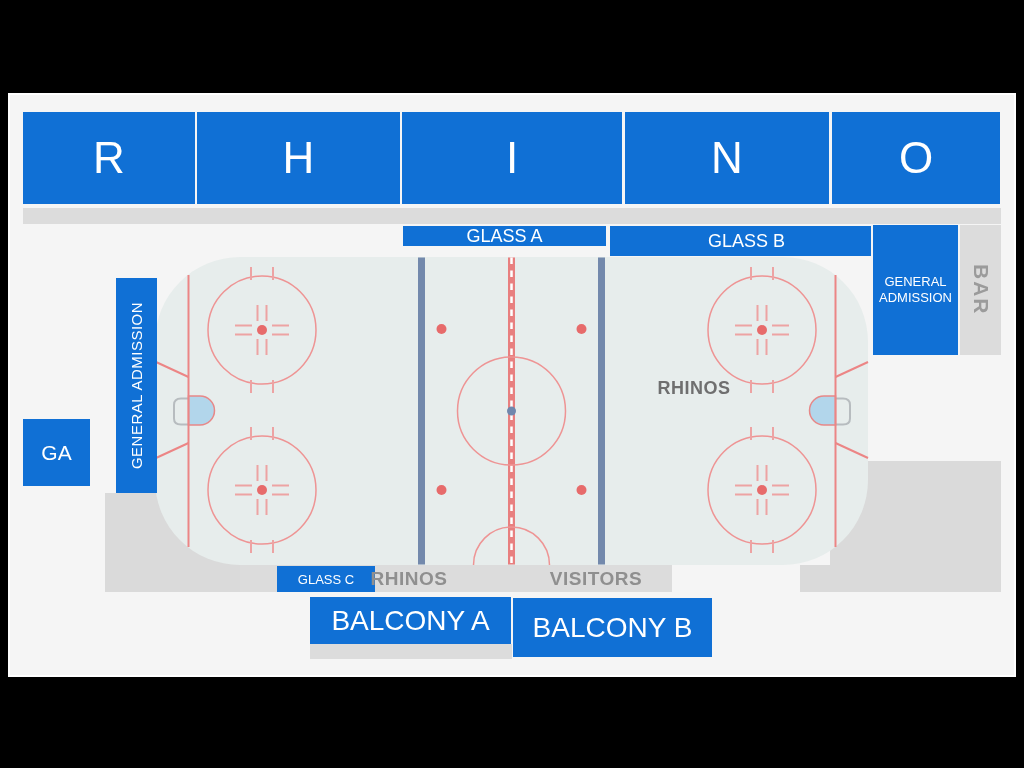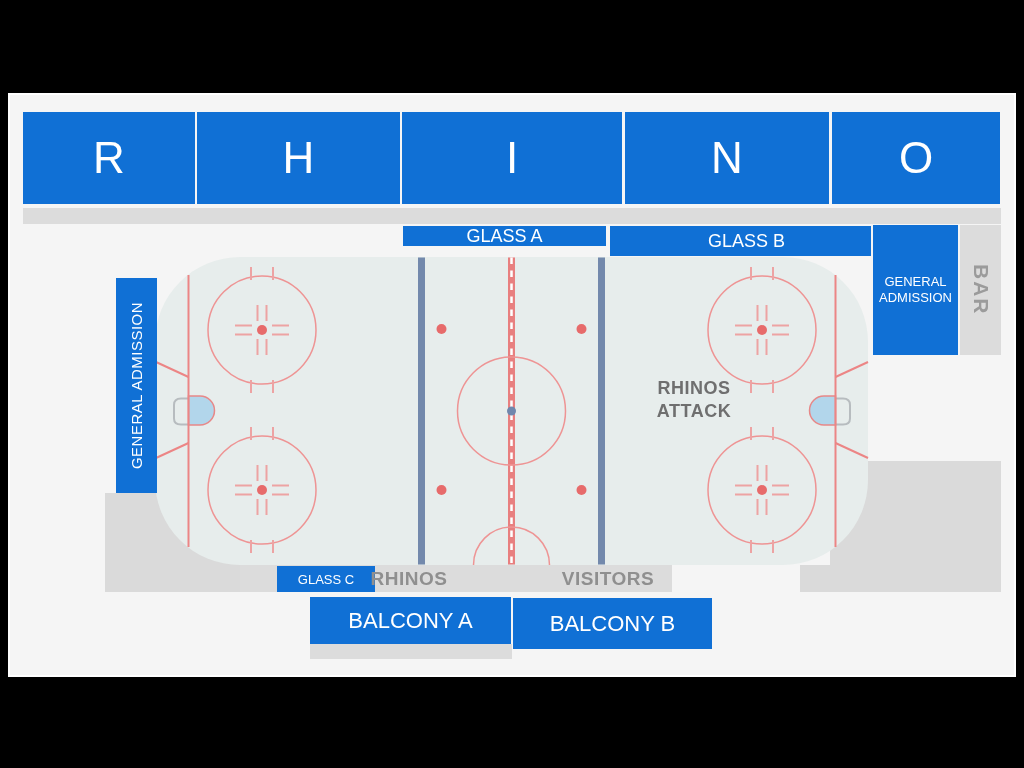--- a/index.html
+++ b/index.html
@@ -13,21 +13,21 @@
   .letter-block { font-size:44px; font-weight:400; }
   .glass-bar { font-size:18px; }
   .gray-shape { position:absolute; background:#dadada; }
   .strip { position:absolute; background:#dcdcdc; }
   .ga-right { font-size:13px; line-height:16px; font-weight:400; padding:0 6px; }
   .bar-strip { position:absolute; background:#dcdcdc; display:flex; align-items:center; justify-content:center; }
   .bar-strip span { writing-mode:vertical-rl; font-size:21px; font-weight:700; color:#9b9b9b; letter-spacing:2px; }
   .ga-left span { transform:rotate(-90deg); white-space:nowrap; font-size:15px; letter-spacing:0.5px; }
   .ga-square { font-size:21px; }
   .glass-c { font-size:13px; }
-  .balcony { font-size:22px; }
+  .balcony { font-size:28px; }
   .bench-label { position:absolute; width:140px; text-align:center;
                  font-size:19px; font-weight:700; color:#8f8f8f; letter-spacing:0.5px; }
   .rink-note { position:absolute; left:619px; top:377px; width:150px; text-align:center;
                font-size:18px; font-weight:700; color:#6f6f6f; line-height:23px; letter-spacing:0.5px; }
   .rink-note span { display:block; }
   svg { position:absolute; }
 </style>
 </head>
 <body>
 
@@ -129,32 +129,34 @@
   <div class="sec ga-right" style="left:873px;top:225px;width:85px;height:130px;">
       <span>GENERAL ADMISSION</span>
     </div>
   <div class="bar-strip" style="left:960px;top:225px;width:41px;height:130px;">
       <span>BAR</span>
     </div>
 
   <div class="sec ga-left" style="left:116px;top:278px;width:41px;height:215px;">
       <span>GENERAL ADMISSION</span>
     </div>
+  <div class="sec ga-square" style="left:23px;top:419px;width:67px;height:67px;">
+      <span>GA</span>
+    </div>
 
   <div class="rink-note">
     <span>RHINOS</span>
-    <span>ATTACK</span>
   </div>
 
   <div class="sec glass-c" style="left:277px;top:566px;width:98px;height:26px;">
       <span>GLASS C</span>
     </div>
   <div class="bench-label" style="left:339px;top:568px;">RHINOS</div>
-  <div class="bench-label" style="left:538px;top:568px;">VISITORS</div>
+  <div class="bench-label" style="left:526px;top:568px;">VISITORS</div>
 
   <div class="sec balcony" style="left:310px;top:597px;width:201px;height:47px;">
       <span>BALCONY A</span>
     </div>
-  <div class="sec balcony" style="left:513px;top:598px;width:199px;height:51px;">
+  <div class="sec balcony" style="left:513px;top:598px;width:199px;height:59px;">
       <span>BALCONY B</span>
     </div>
   <div class="strip" style="left:310px;top:644px;width:202px;height:15px;"></div>
 </div>
 
 </body></html>

